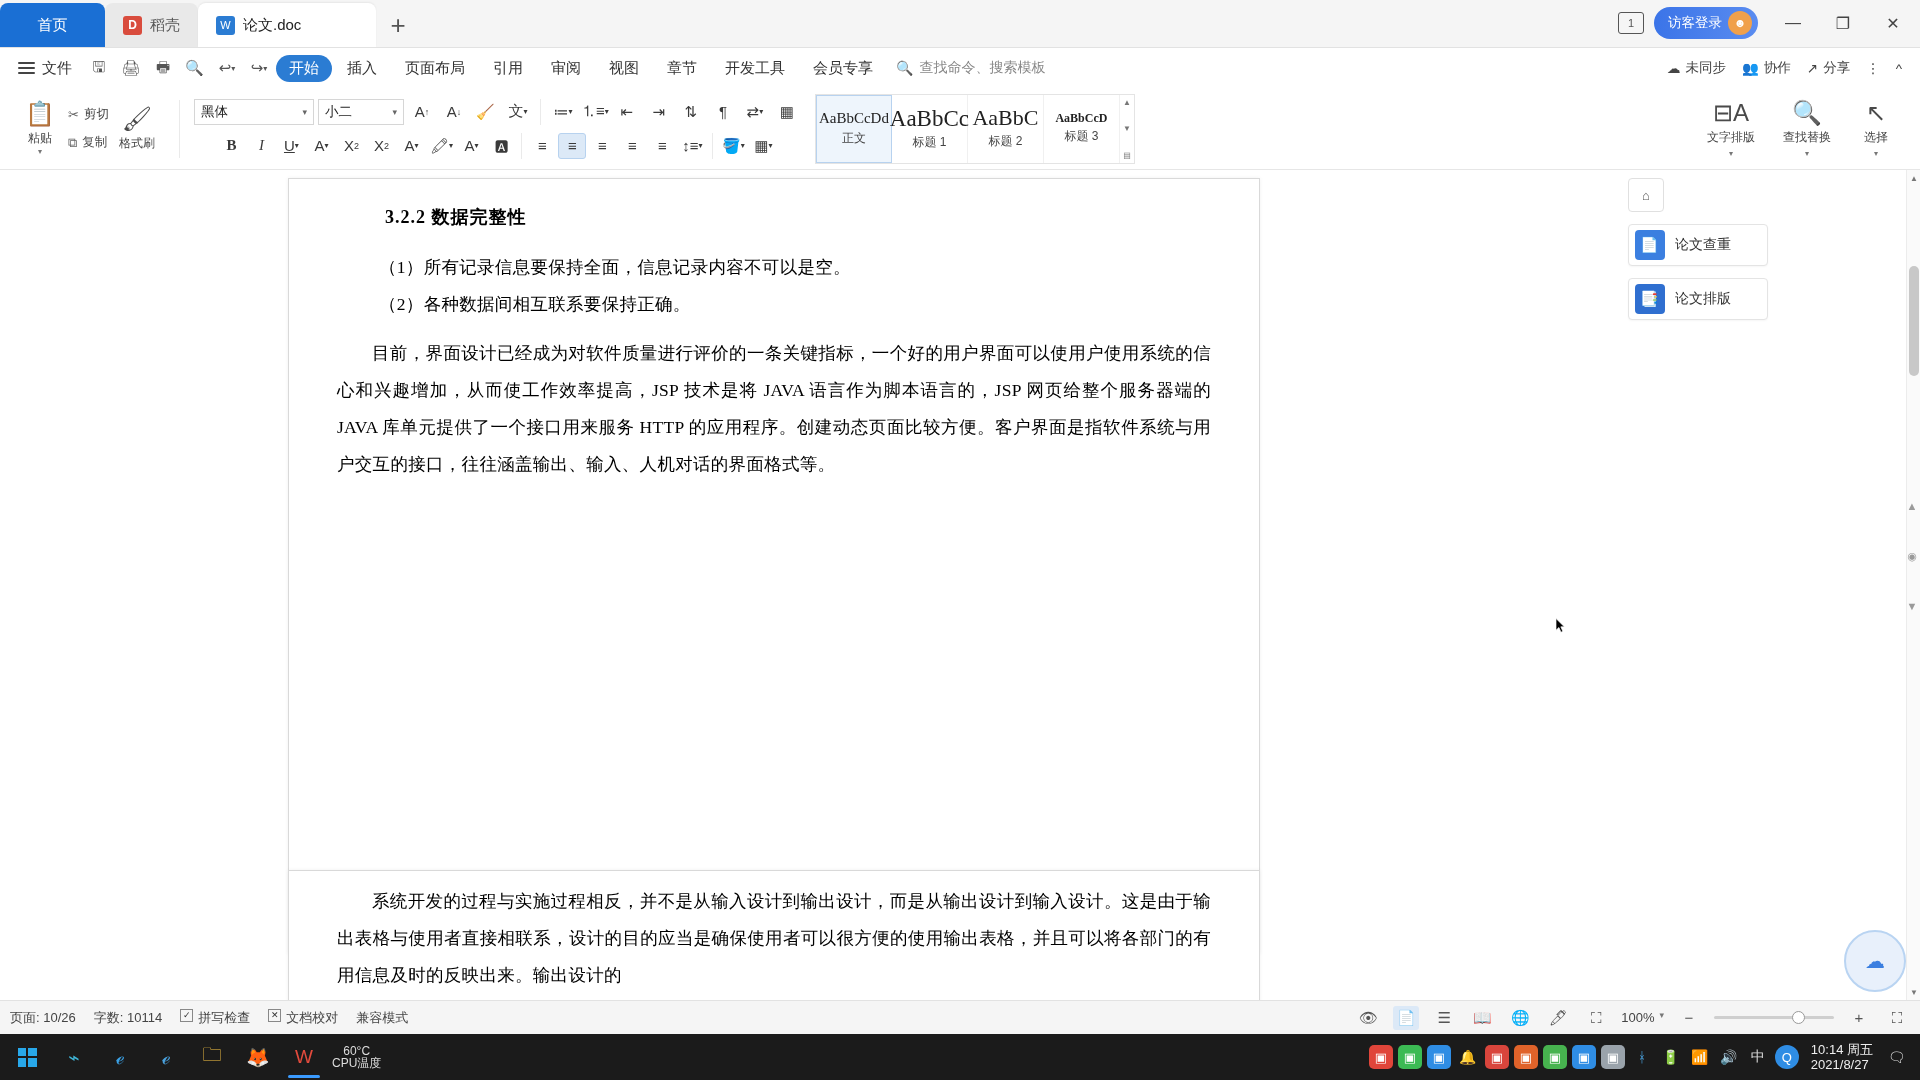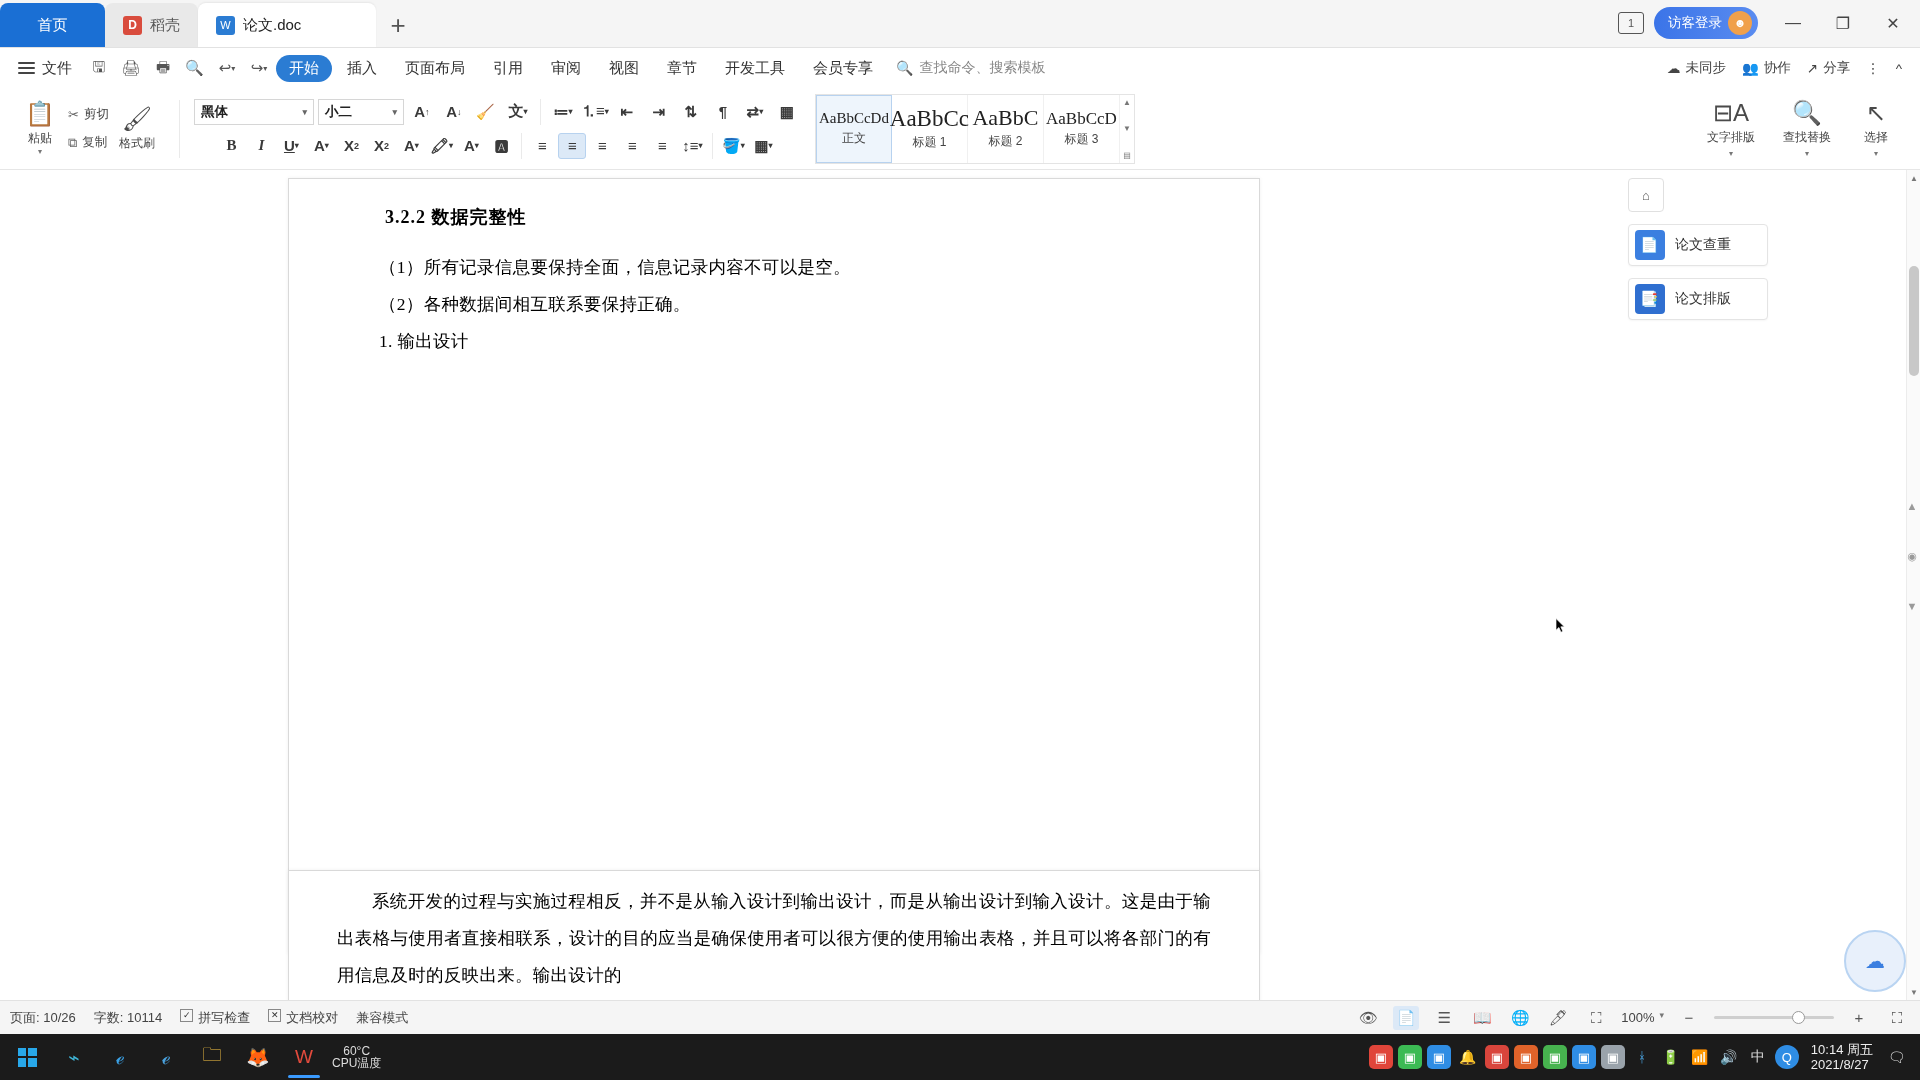--- a/index.html
+++ b/index.html
@@ -262,21 +262,21 @@
         </div>
       </div>
       <div class="bigbtn">
         <span class="glyph">🖌</span>
         <span>格式刷</span>
       </div>
     </div>
 
     <div class="vsep"></div>
 
-    <div class="rgroup" style="flex-direction:column; justify-content:center; gap:8px;font-weight:bold;">
+    <div class="rgroup" style="flex-direction:column; justify-content:center; gap:8px;">
       <div class="fontrow">
         <div class="fontname">
           <span>黑体</span>
           <span class="cv">▾</span>
         </div>
         <div class="fontname fontsize">
           <span>小二</span>
           <span class="cv">▾</span>
         </div>
         <div class="ic">A<span style="font-size:9px">↑</span></div>
@@ -331,21 +331,21 @@
       </div>
       <div class="stylecell">
         <span class="prev" style="font-size:23px;">AaBbCc</span>
         <span class="nm">标题 1</span>
       </div>
       <div class="stylecell">
         <span class="prev" style="font-size:22px;">AaBbC</span>
         <span class="nm">标题 2</span>
       </div>
       <div class="stylecell">
-        <span class="prev" style="font-size:17px;">AaBbCcD</span>
+        <span class="prev" style="font-size:12px;font-weight:bold;">AaBbCcD</span>
         <span class="nm">标题 3</span>
       </div>
       <div class="stylescroll">
         <span>▲</span>
         <span>▼</span>
         <span>▤</span>
       </div>
     </div>
 
     <div class="ribbon-right">
@@ -369,21 +369,21 @@
 
   <div class="docarea">
 
     <div class="leftgray"></div>
 
     <div class="page p1">
       <div class="doc-text" style="padding:26px 48px 0 48px;">
         <div class="h4" style="margin-left:48px; letter-spacing:1px;">3.2.2  数据完整性</div>
         <div class="para" style="margin-top:20px; margin-left:42px;">（1）所有记录信息要保持全面，信息记录内容不可以是空。</div>
         <div class="para" style="margin-left:42px;">（2）各种数据间相互联系要保持正确。</div>
-        <div class="para" style="margin-left:42px;">1. 输出设计</div>
+        <div class="para indent" style="margin-top:12px; text-align:justify;">目前，界面设计已经成为对软件质量进行评价的一条关键指标，一个好的用户界面可以使用户使用系统的信心和兴趣增加，从而使工作效率提高，JSP 技术是将 JAVA 语言作为脚本语言的，JSP 网页给整个服务器端的 JAVA 库单元提供了一个接口用来服务 HTTP 的应用程序。创建动态页面比较方便。客户界面是指软件系统与用户交互的接口，往往涵盖输出、输入、人机对话的界面格式等。</div>
       </div>
     </div>
 
     <div class="page p2">
       <div class="doc-text" style="padding:12px 48px 0 48px; overflow:hidden; height:100%;">
         <div class="para indent" style="text-align:justify;">系统开发的过程与实施过程相反，并不是从输入设计到输出设计，而是从输出设计到输入设计。这是由于输出表格与使用者直接相联系，设计的目的应当是确保使用者可以很方便的使用输出表格，并且可以将各部门的有用信息及时的反映出来。输出设计的</div>
       </div>
     </div>
 
     <div class="rightpanel">

